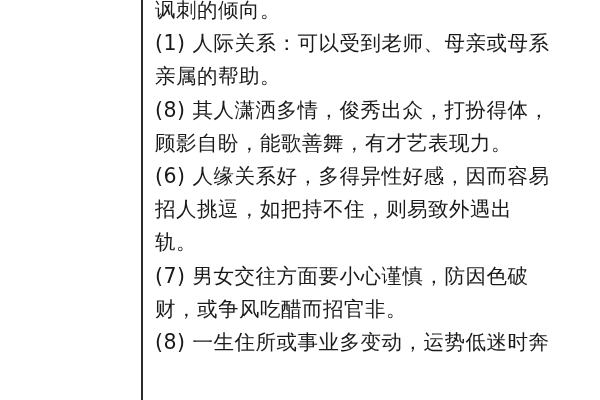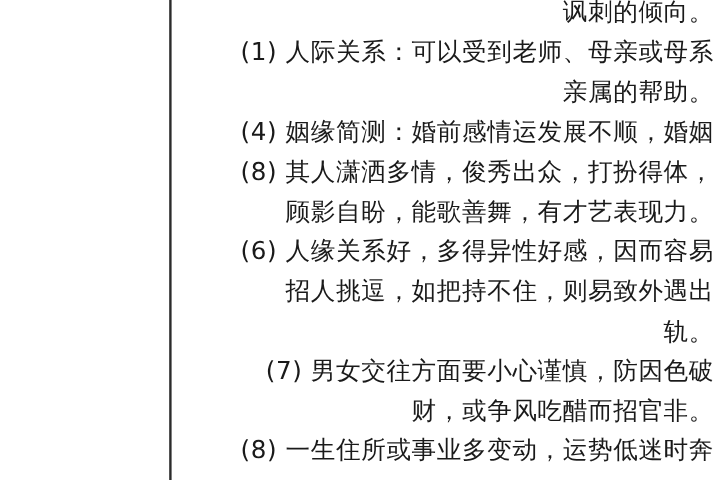--- a/index.html
+++ b/index.html
@@ -12,21 +12,20 @@
     background: #ffffff;
     font-family: "DejaVu Sans", "Liberation Sans", sans-serif;
     overflow: hidden;
   }
   #page {
     position: relative;
     width: 600px;
     height: 400px;
     background: #ffffff;
     box-sizing: border-box;
-    text-align: right;
   }
   
   #left-rule {
     position: absolute;
     left: 141px;
     top: 0;
     width: 2px;
     height: 400px;
     background: #2b2b2b;
   }
@@ -49,21 +48,20 @@
 </style>
 </head>
 <body>
 
 <div id="page">
   <div id="left-rule"></div>
   <div id="text-column">
     <div class="line">讽刺的倾向。</div>
     <div class="line">(1) 人际关系：可以受到老师、母亲或母系</div>
     <div class="line">亲属的帮助。</div>
-    <div class="line">(4) 姻缘简测：婚前感情运发展不顺，婚姻</div>
     <div class="line">(8) 其人潇洒多情，俊秀出众，打扮得体，</div>
     <div class="line">顾影自盼，能歌善舞，有才艺表现力。</div>
     <div class="line">(6) 人缘关系好，多得异性好感，因而容易</div>
     <div class="line">招人挑逗，如把持不住，则易致外遇出</div>
     <div class="line">轨。</div>
     <div class="line">(7) 男女交往方面要小心谨慎，防因色破</div>
     <div class="line">财，或争风吃醋而招官非。</div>
     <div class="line">(8) 一生住所或事业多变动，运势低迷时奔</div>
 
   </div>

